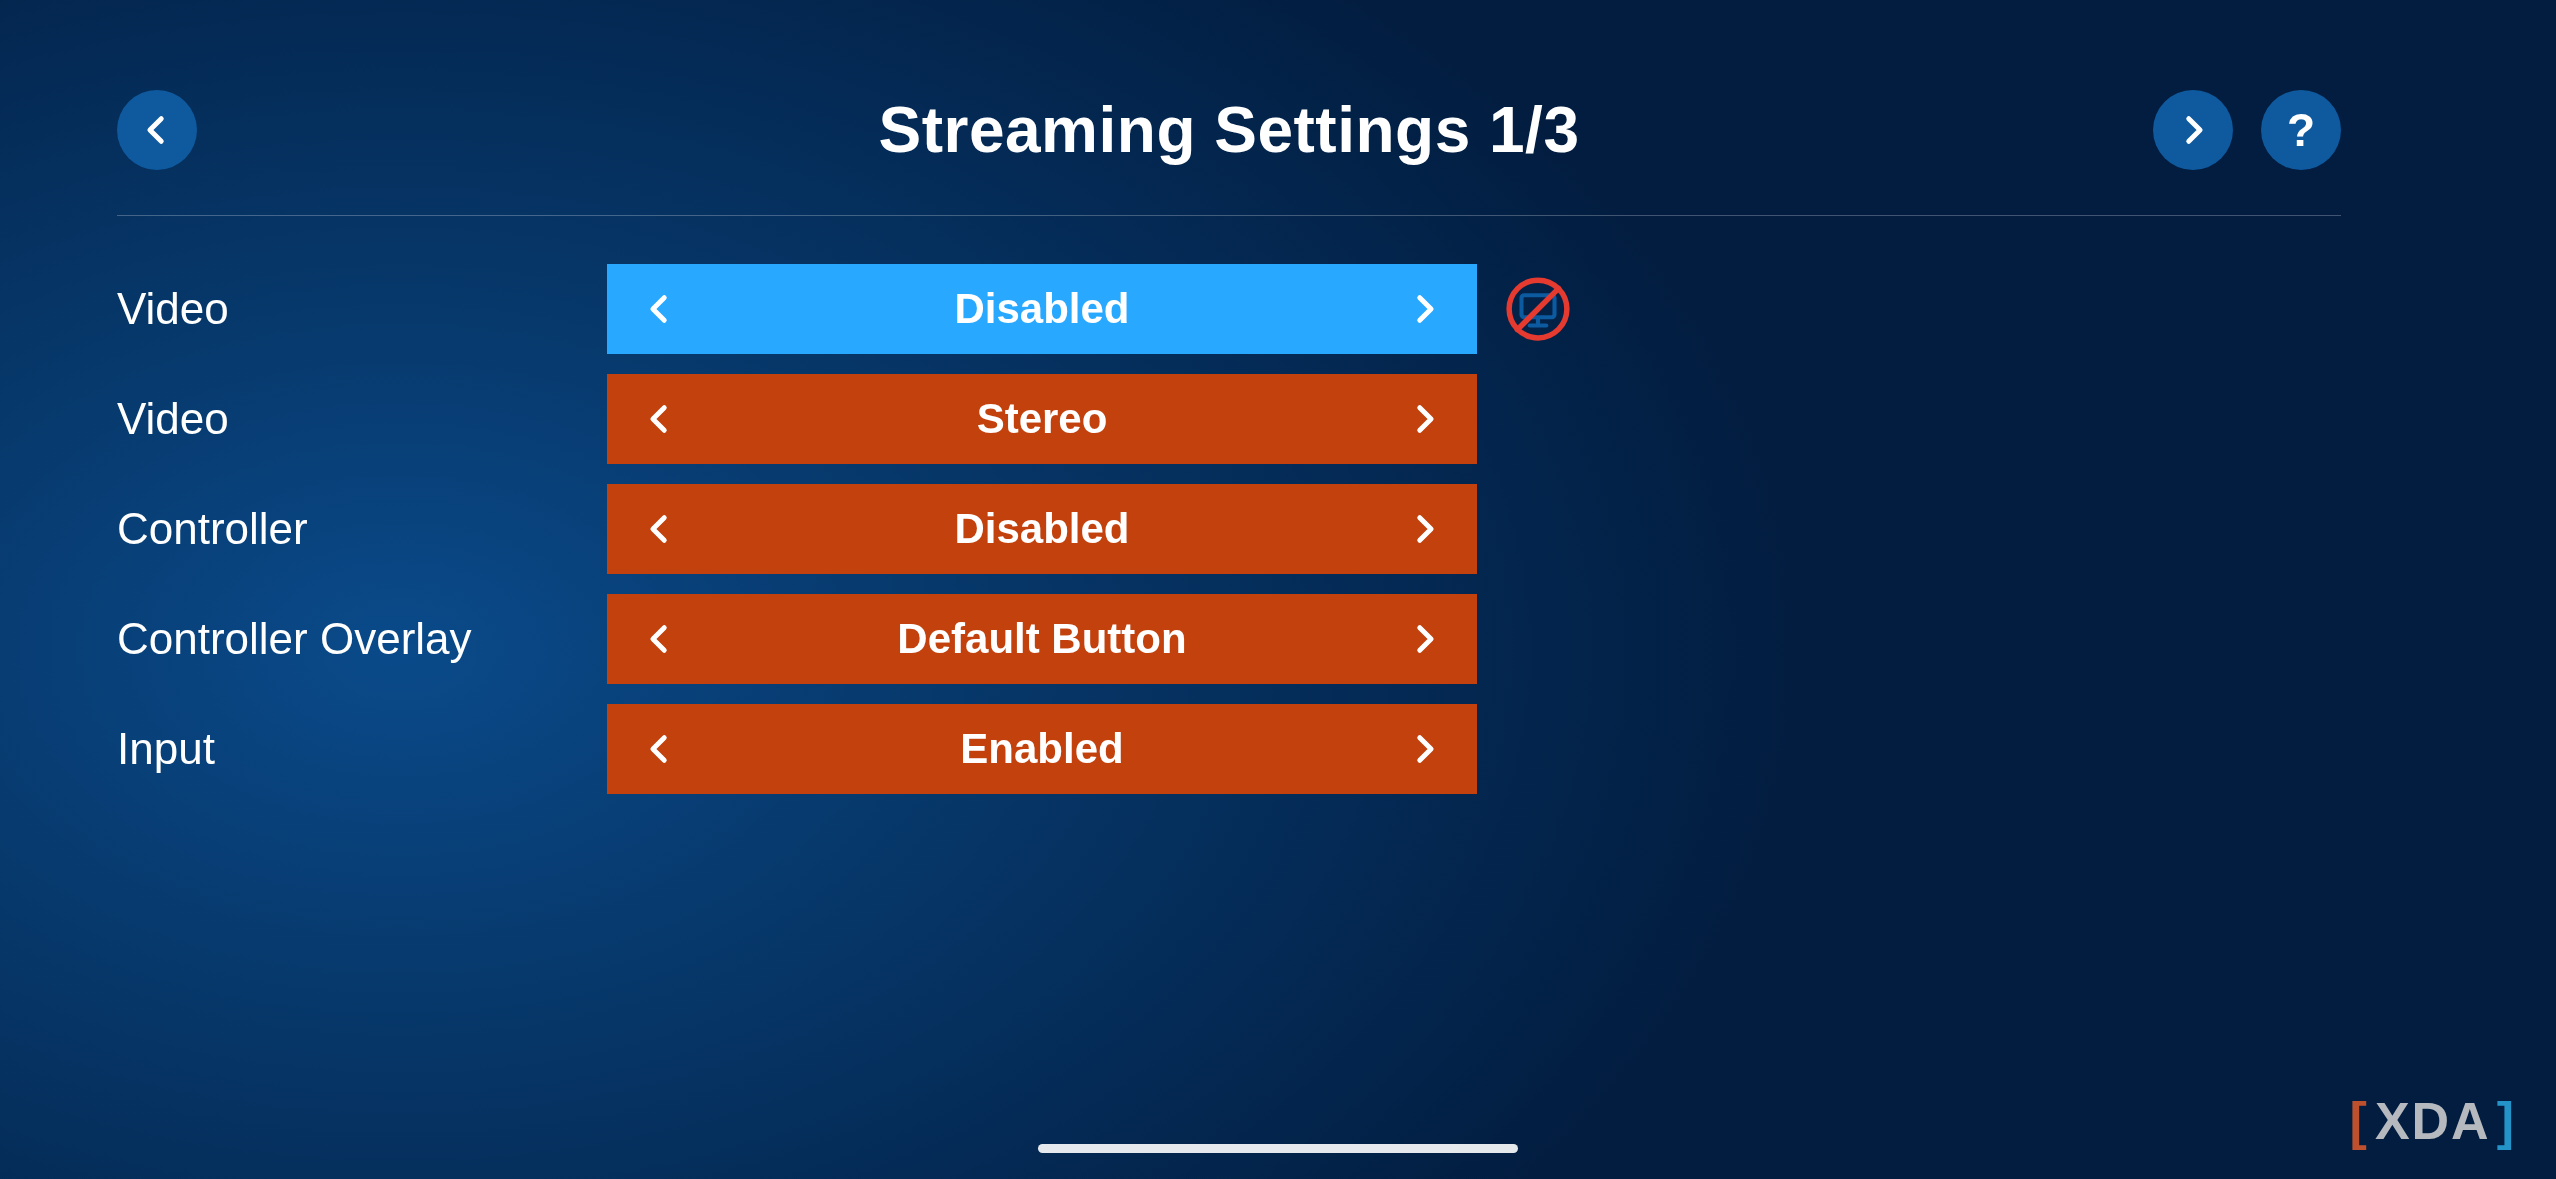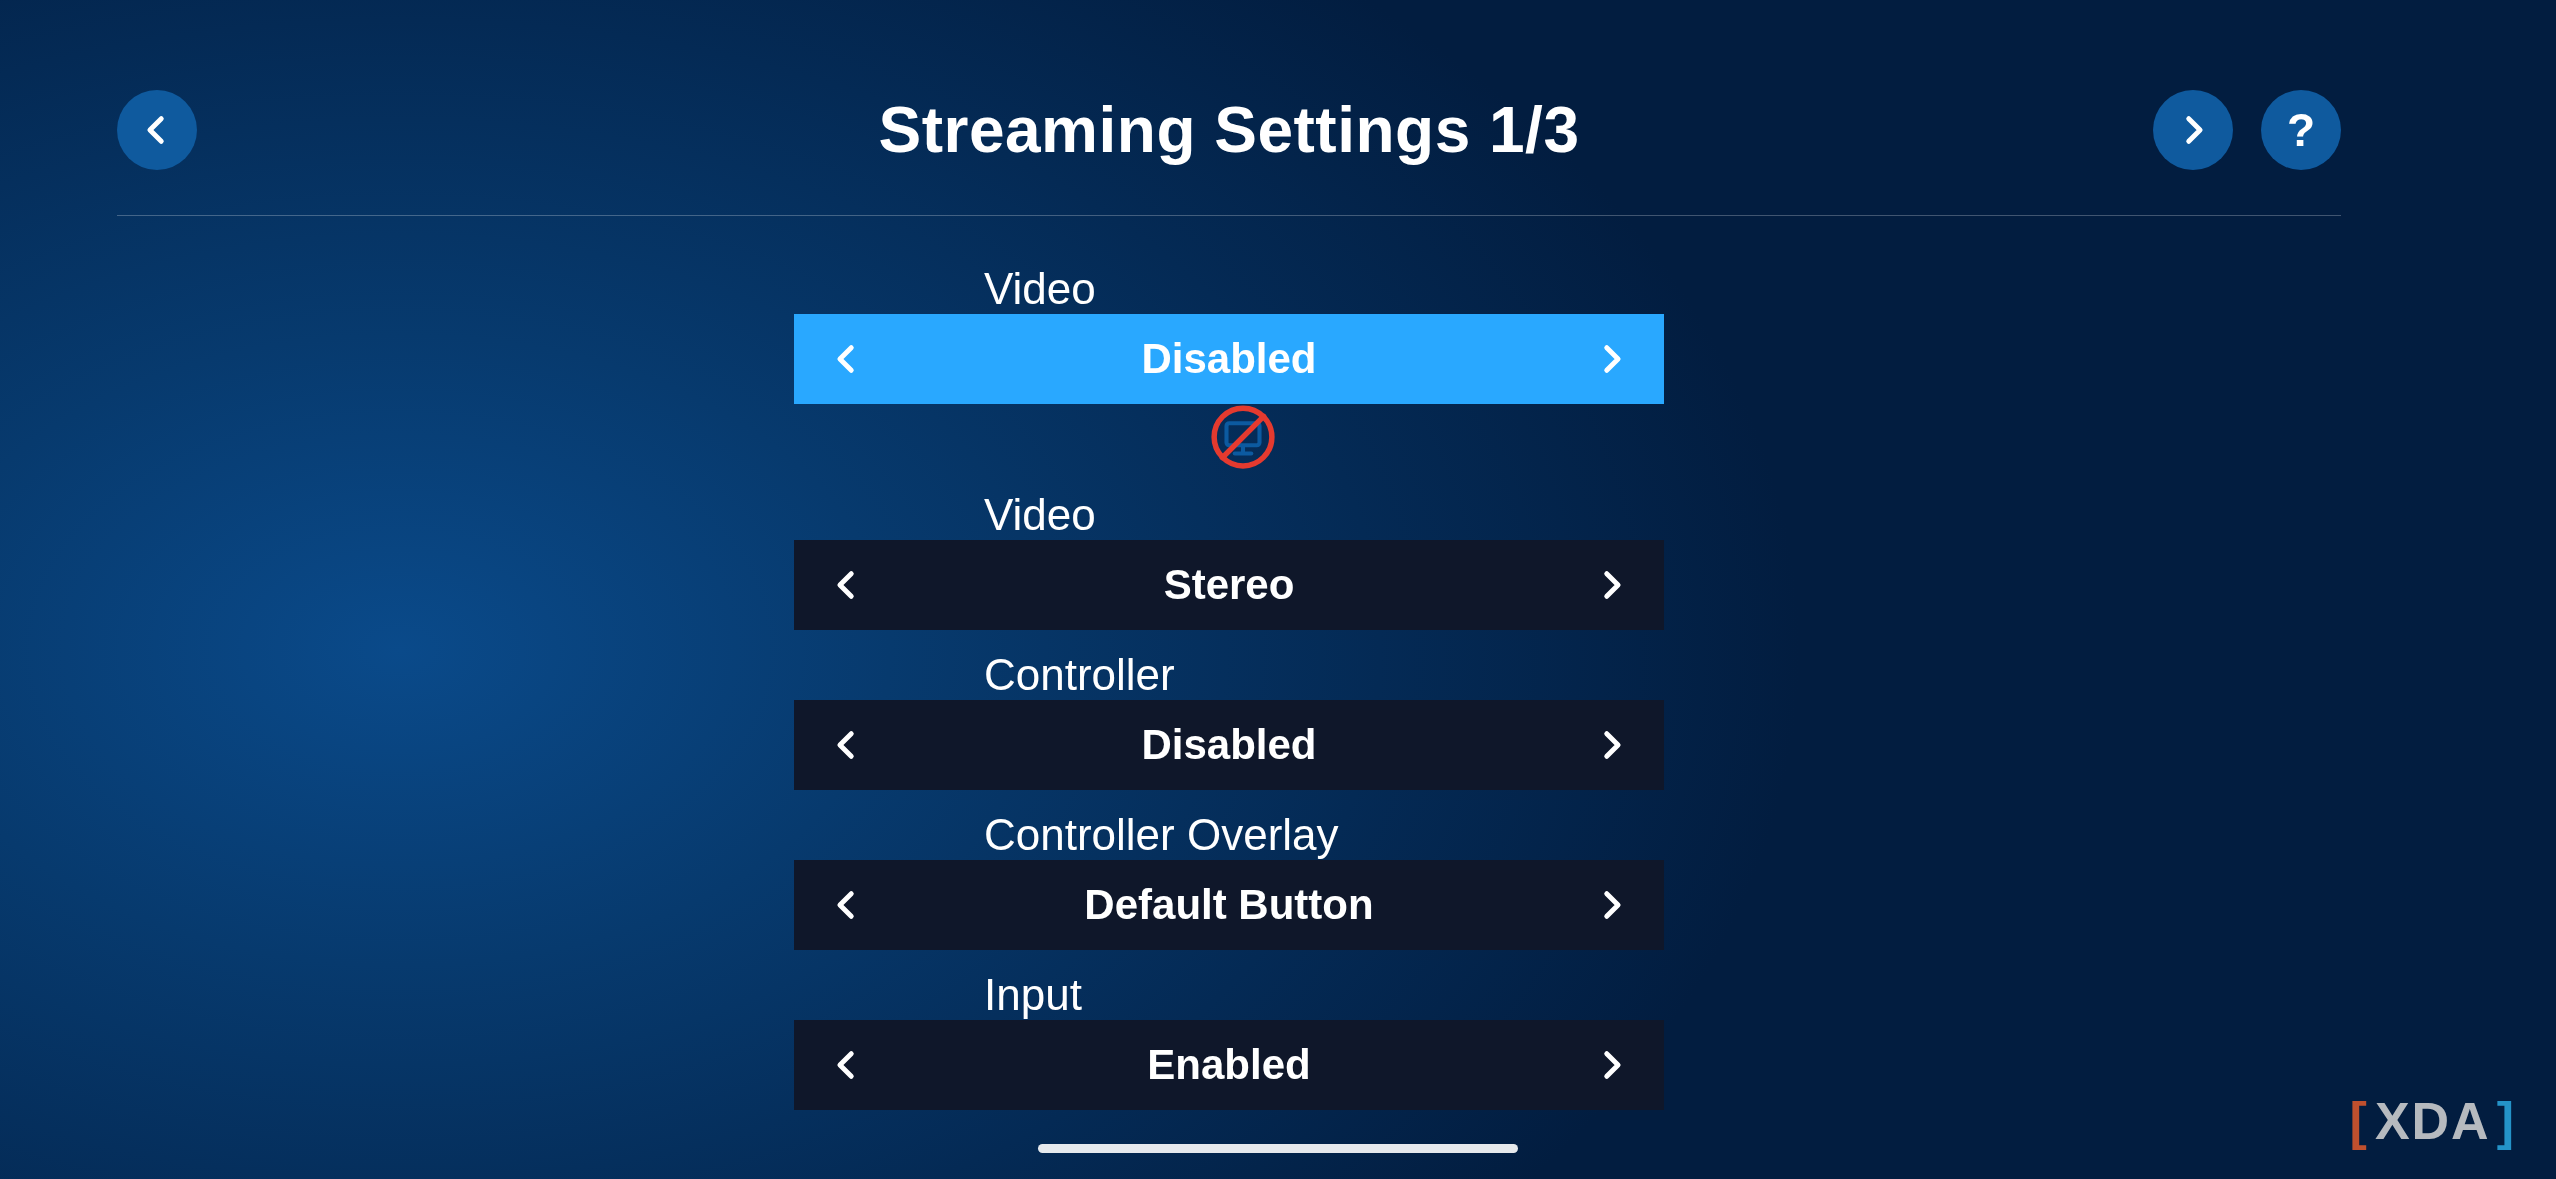--- a/index.html
+++ b/index.html
@@ -56,38 +56,37 @@
     height: 1px;
     background: rgba(255,255,255,0.25);
     margin: 0 0 48px 0;
   }
 
   .rows { display: flex; flex-direction: column; gap: 20px; }
 
   .row {
     display: flex;
     align-items: center;
-    flex-direction: column;
   }
 
   .row-label {
     width: 490px;
     font-size: 44px;
     font-weight: 500;
     color: #fff;
   }
 
   .selector {
     width: 870px;
     height: 90px;
     display: flex;
     align-items: center;
     justify-content: space-between;
     padding: 0 36px;
-    background: #0f172a;
+    background: #c2410c;
   }
   .selector.active { background: #29a8ff; }
 
   .selector .arrow { width: 34px; height: 34px; display:flex; align-items:center; justify-content:center; cursor:pointer; }
   .selector .value { font-size: 42px; font-weight: 600; }
 
   .row-icon {
     margin-left: 28px;
     width: 66px; height: 66px;
     display:flex; align-items:center; justify-content:center;

